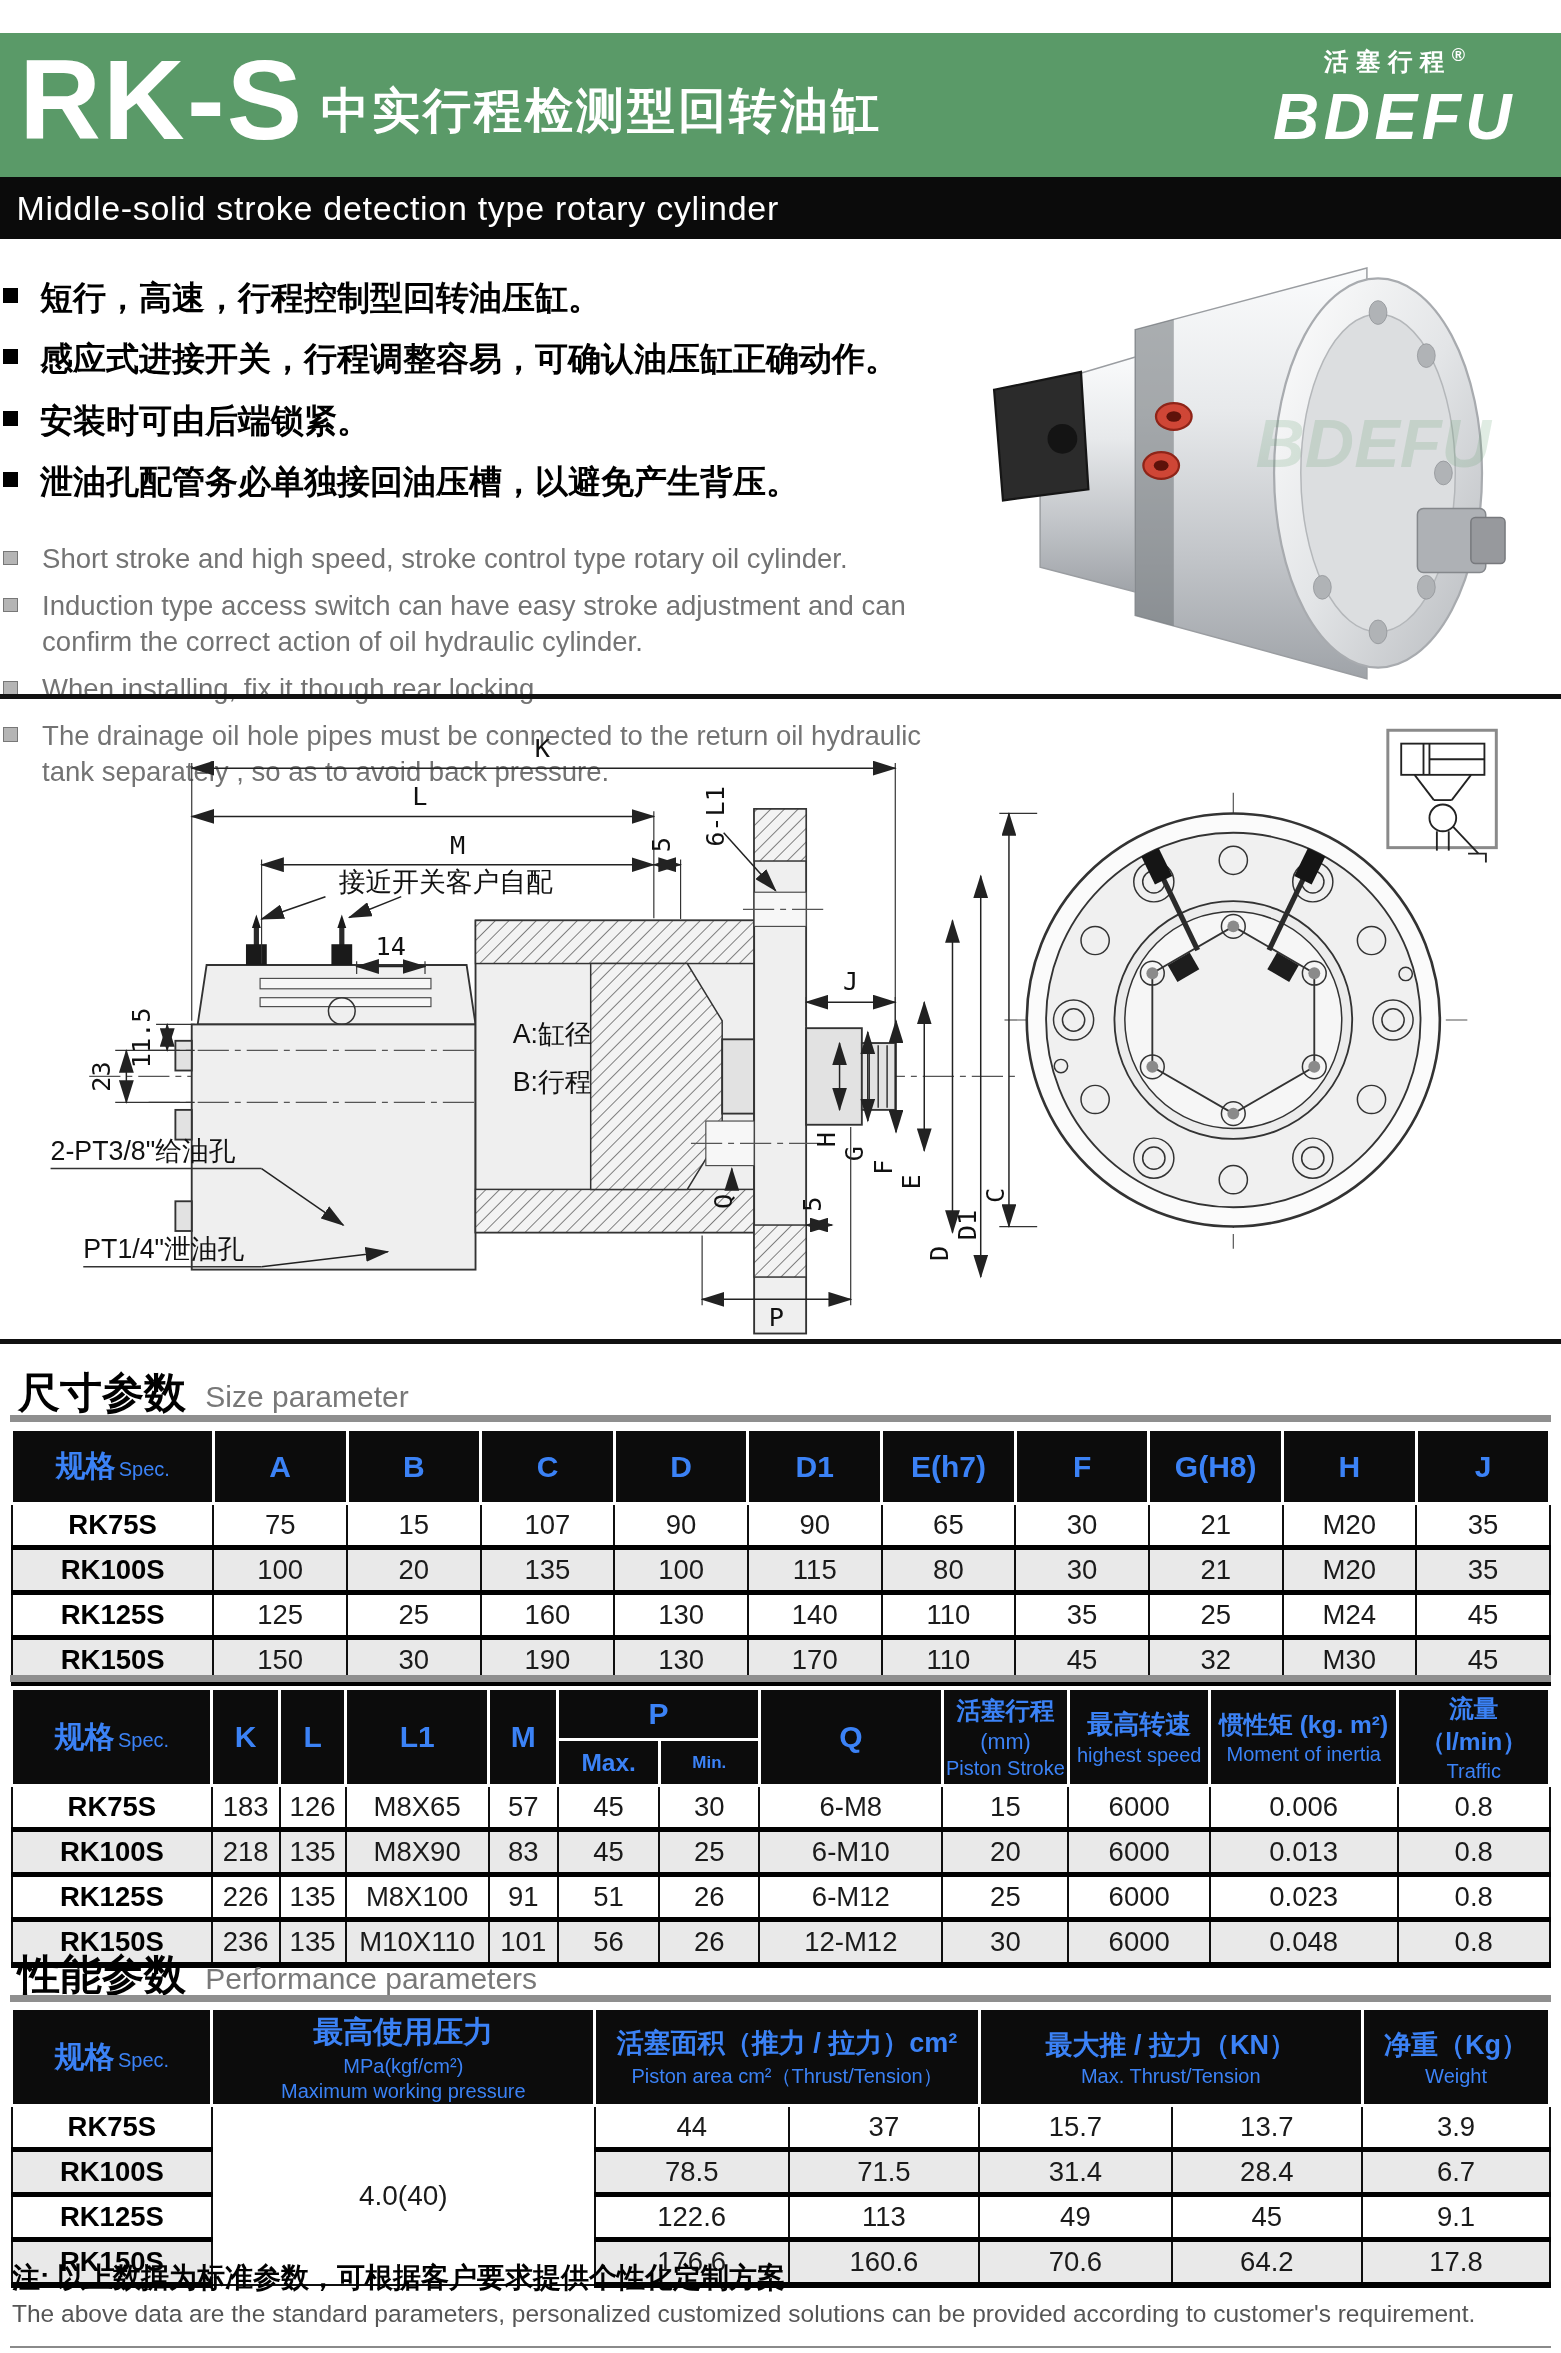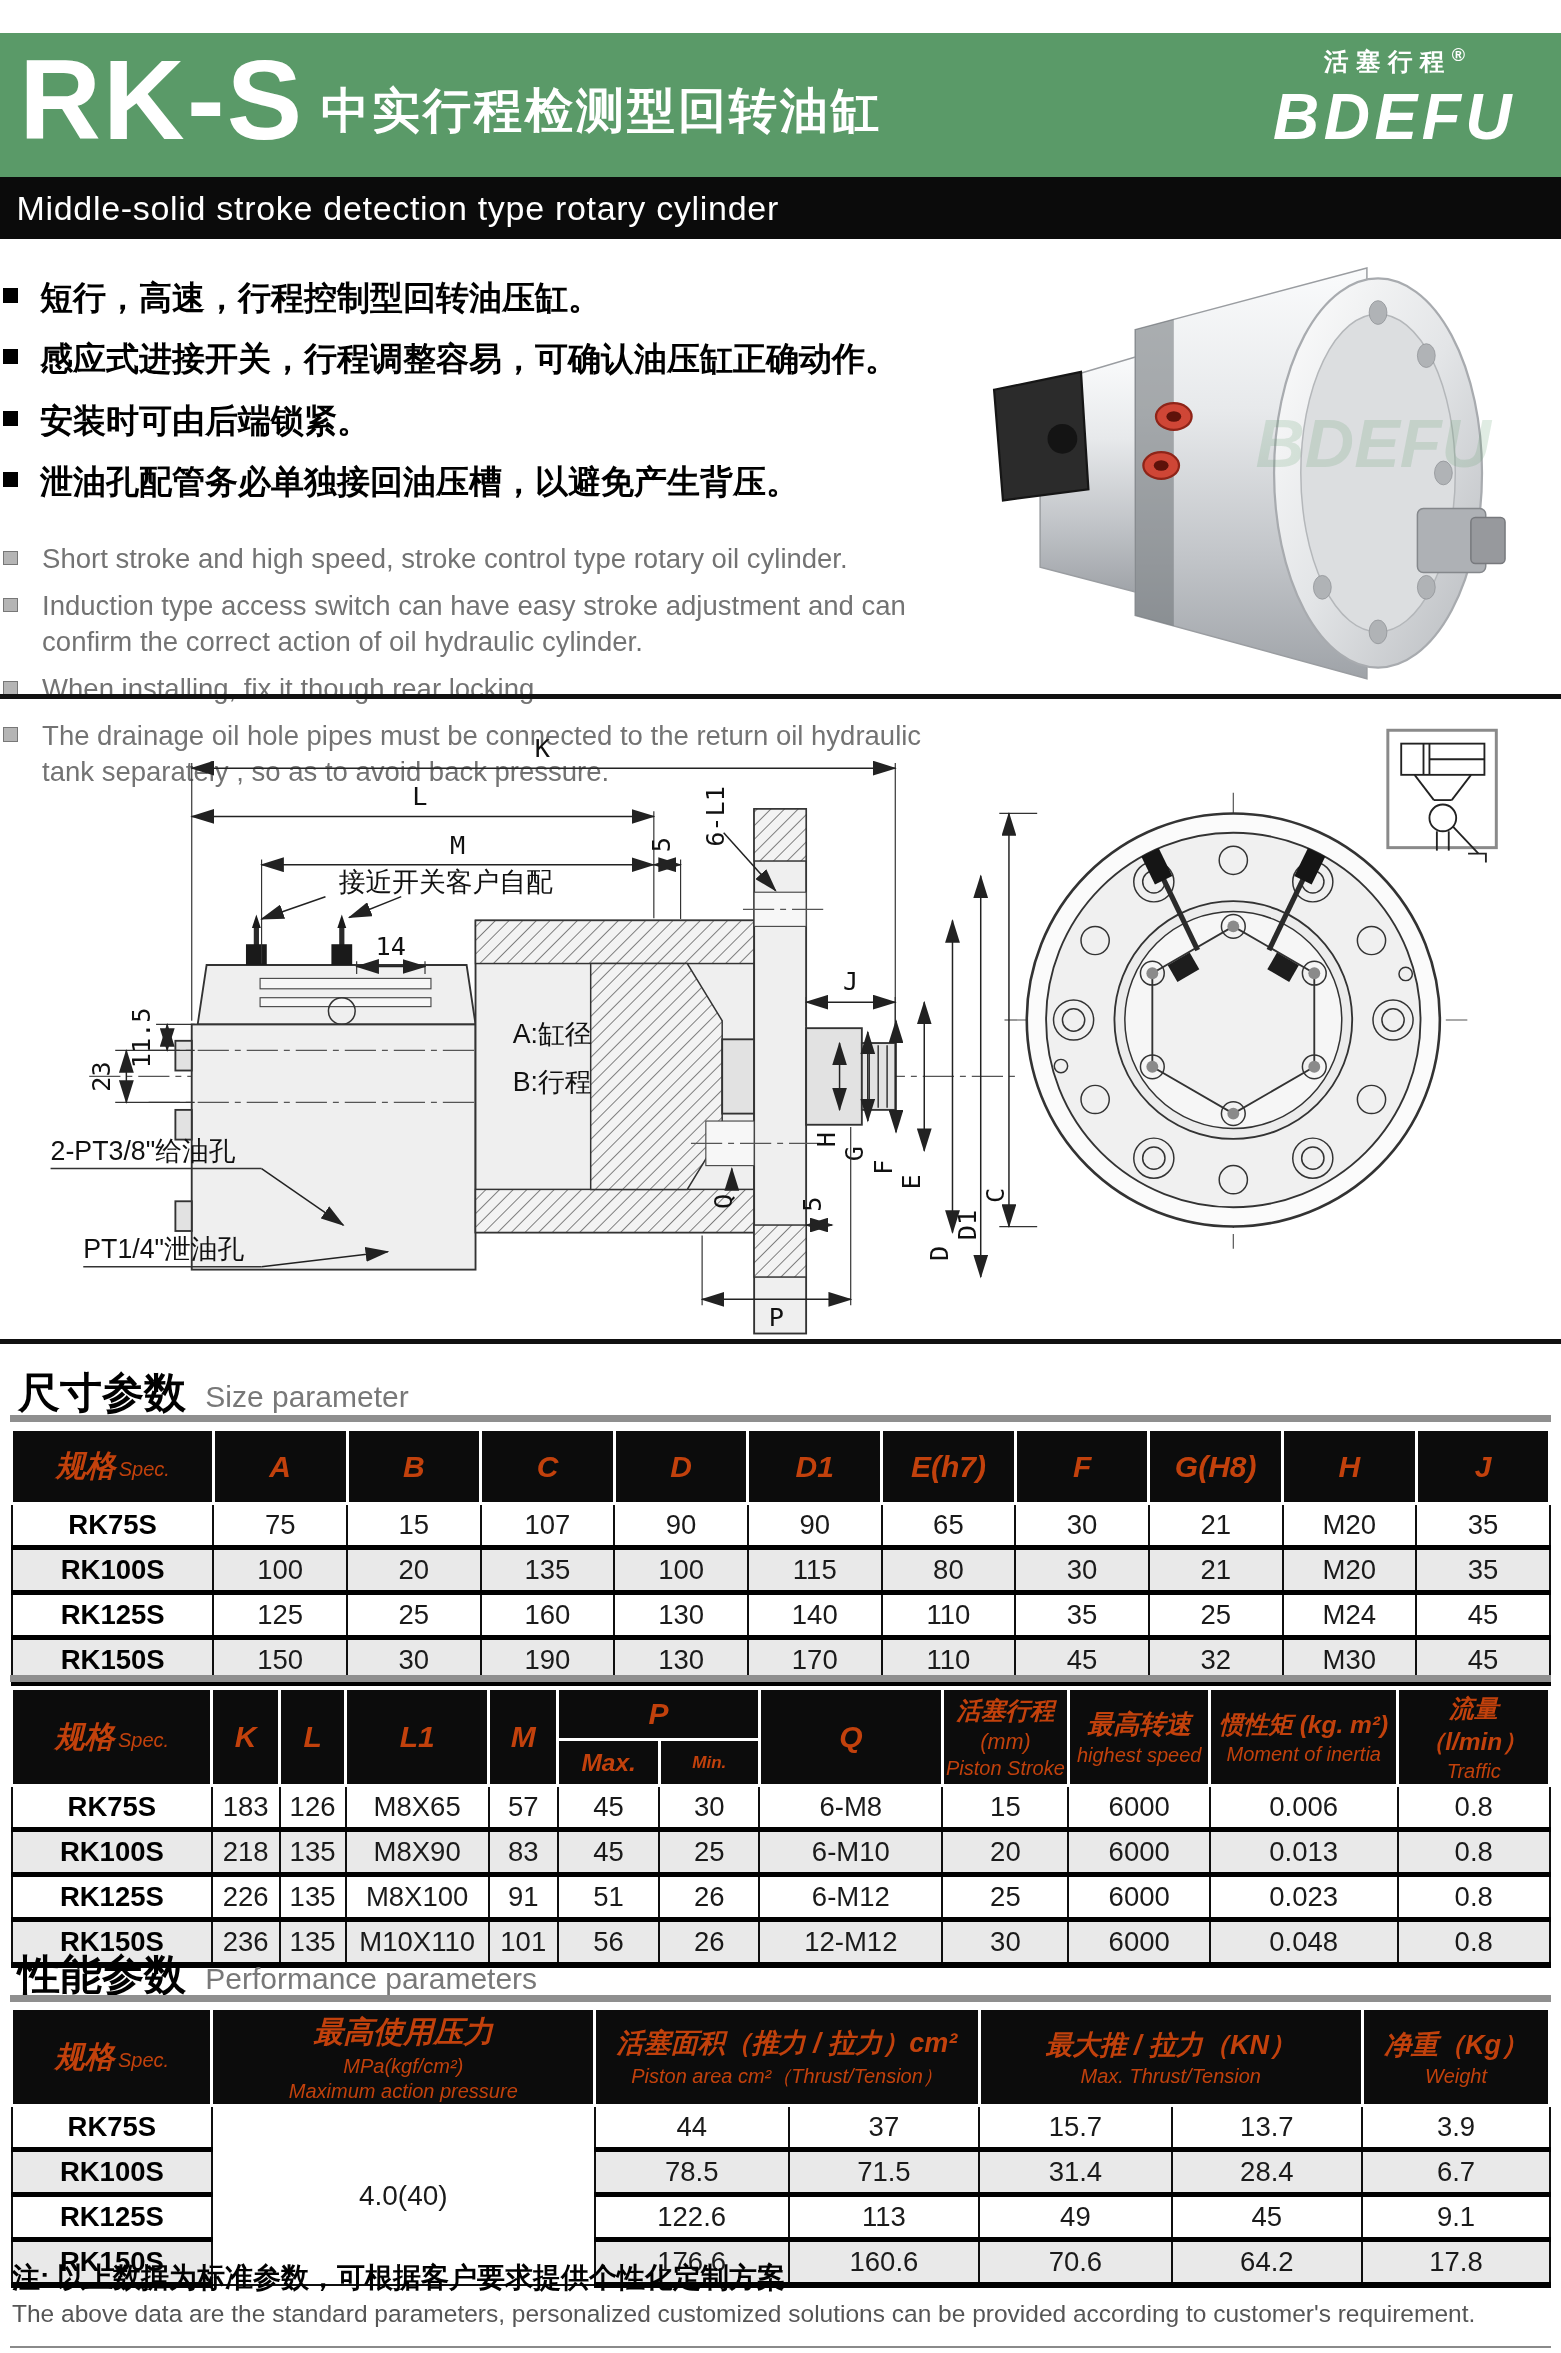--- a/index.html
+++ b/index.html
@@ -29,21 +29,21 @@
   .rule{position:absolute;left:0;width:100%;background:#111;}
 
   
   .sec-title{position:absolute;left:18px;display:flex;align-items:baseline;gap:19.3px;}
   .sec-cn{font-size:42px;font-weight:bold;color:#000;}
   .sec-en{font-size:30px;color:#787878;}
 
   
   .tstrip{position:absolute;left:10.4px;width:1541px;height:6.7px;background:#8f8f8f;}
   table.tbl{position:absolute;left:10.4px;width:1541px;border-collapse:collapse;table-layout:fixed;}
-  .tbl th{background:#0c0c0c;color:#c2410c;border:3.7px solid #fff;text-align:center;vertical-align:middle;padding:1.5px;font-style:italic;}
+  .tbl th{background:#0c0c0c;color:#3b82f6;border:3.7px solid #fff;text-align:center;vertical-align:middle;padding:1.5px;}
   .tbl .h-cn{font-size:30px;font-weight:bold;}
   .tbl .h-en{font-size:20px;font-weight:normal;}
   .tbl .sub{display:block;font-size:20px;font-weight:normal;margin-top:2.2px;}
   .tbl .sub2{display:block;font-size:21.6px;font-weight:normal;margin-top:2.2px;}
   .tbl td{border:2.2px solid #0f0f0f;text-align:center;font-size:27.5px;color:#1a1a1a;height:40px;padding:0;}
   .tbl tbody tr:nth-child(odd) td{background:#fff;}
   .tbl tbody tr:nth-child(even) td{background:#e9e9e9;}
   .tbl tbody tr + tr td{border-top:5.2px solid #000;}
   .tbl tbody tr:last-child td{border-bottom:6px solid #000;}
   .tbl td.spec-cell{font-weight:bold;color:#000;}
@@ -579,21 +579,21 @@
         <col style="width:24.9%">
         <col style="width:12.6%">
         <col style="width:12.4%">
         <col style="width:12.5%">
         <col style="width:12.4%">
         <col style="width:12.2%">
     </colgroup>
     <thead>
       <tr>
         <th><span class="h-cn">规格</span> <span class="h-en">Spec.</span></th>
-        <th><span class="h-cn">最高使用压力</span><span class="sub">MPa(kgf/cm²)</span><span class="sub">Maximum action pressure</span></th>
+        <th><span class="h-cn">最高使用压力</span><span class="sub">MPa(kgf/cm²)</span><span class="sub">Maximum working pressure</span></th>
         <th colspan="2"><span class="h-cn" style="font-size:27px;">活塞面积（推力 / 拉力）cm²</span><span class="sub">Piston area cm²（Thrust/Tension）</span></th>
         <th colspan="2"><span class="h-cn" style="font-size:27px;">最大推 / 拉力（KN）</span><span class="sub">Max. Thrust/Tension</span></th>
         <th><span class="h-cn" style="font-size:27px;">净重（Kg）</span><span class="sub">Weight</span></th>
       </tr>
     </thead>
     <tbody>
       <tr>
         <td class="spec-cell">RK75S</td>
         <td rowspan="4" class="pressure-cell">4.0(40)</td>
         <td>44</td>

